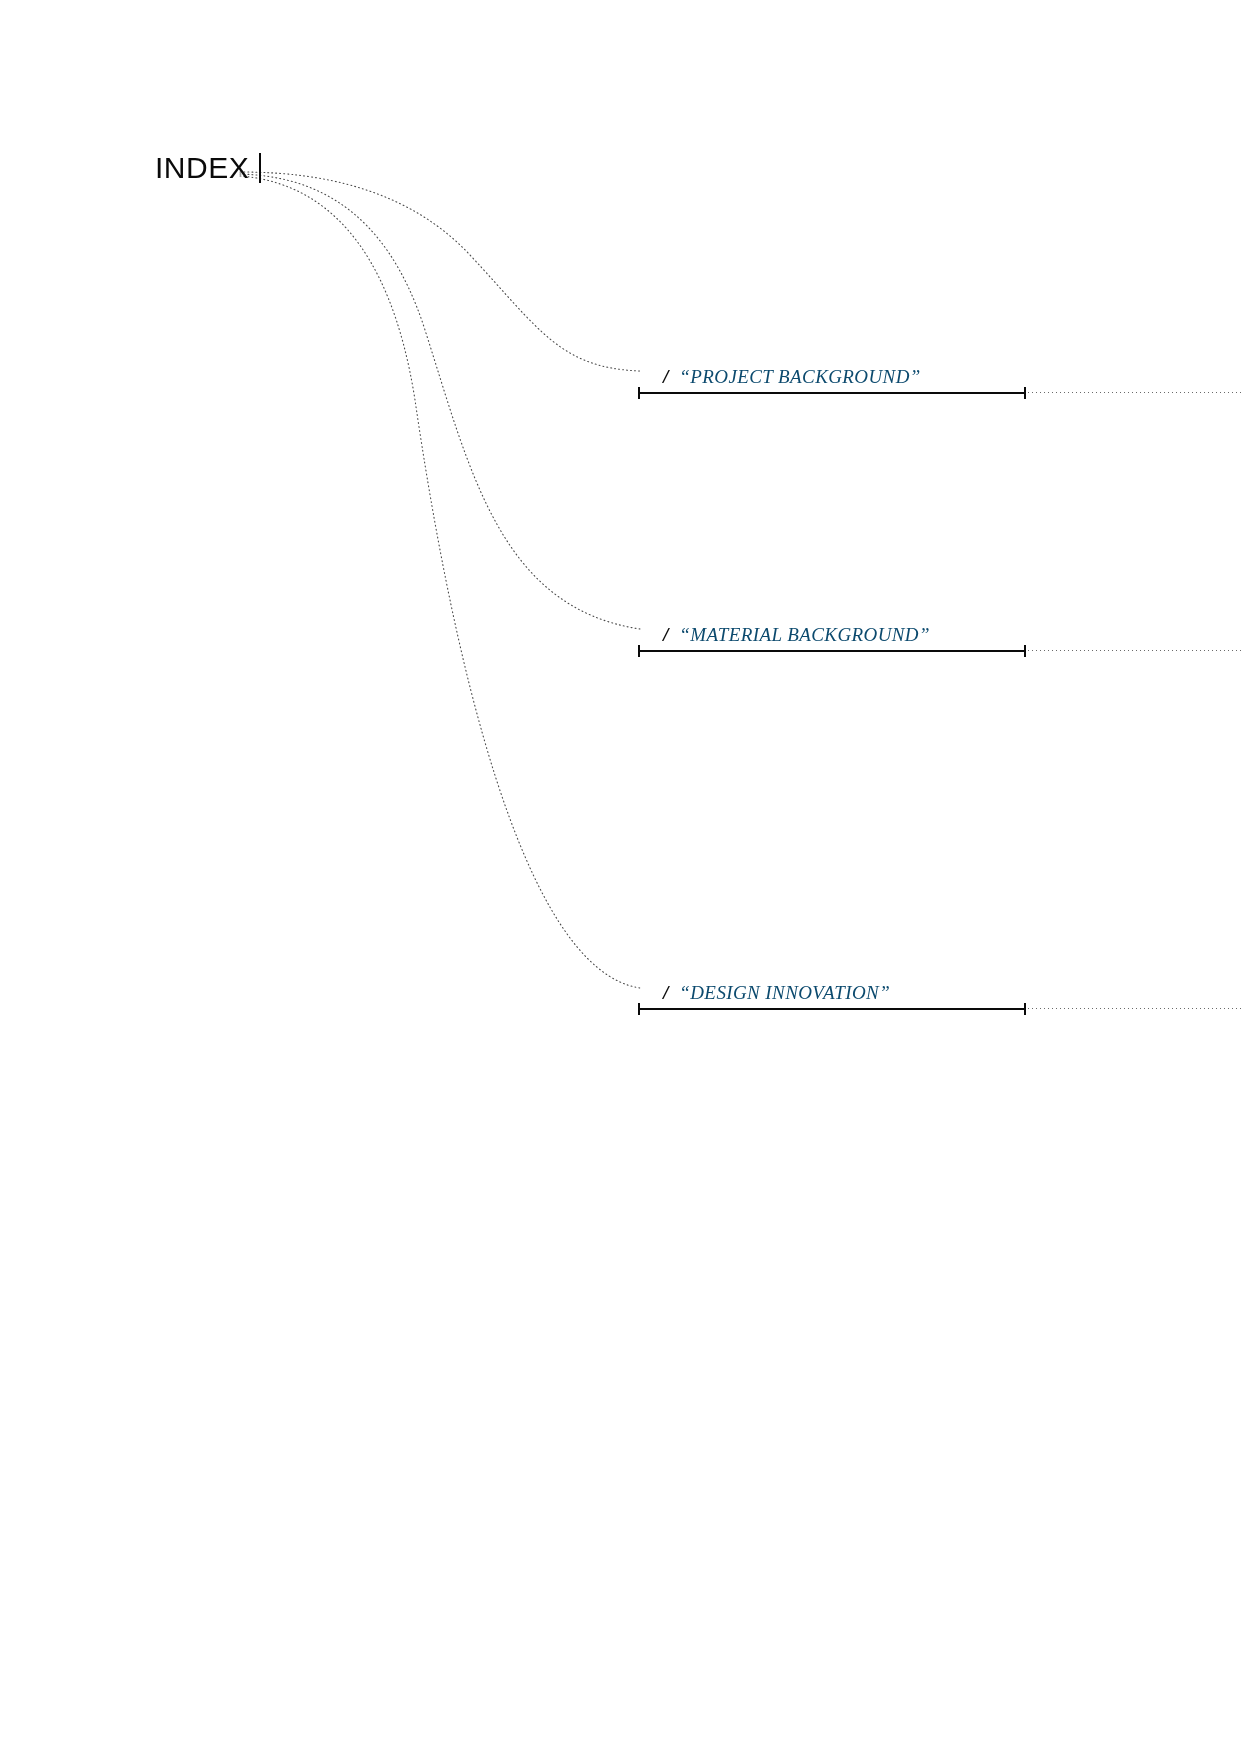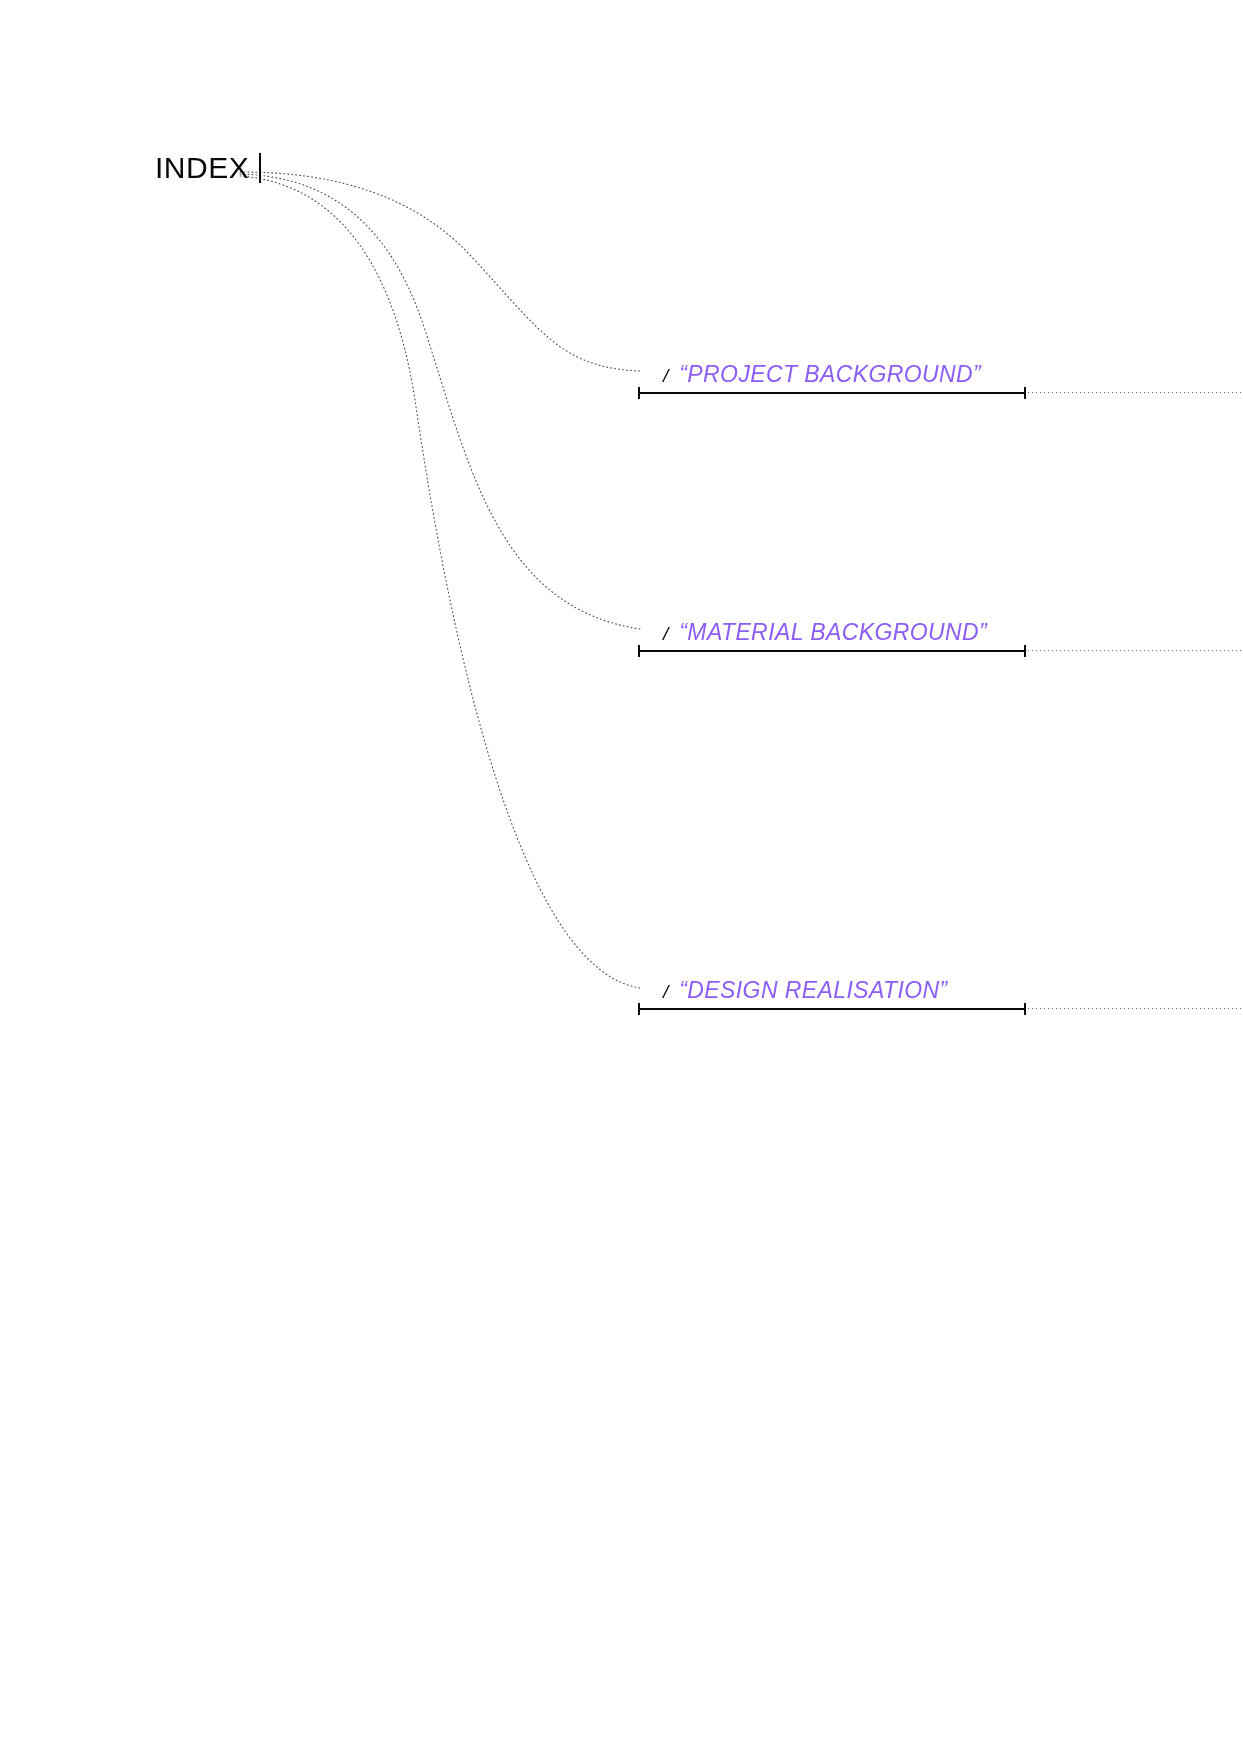--- a/index.html
+++ b/index.html
@@ -68,26 +68,26 @@
   }
   .entry-slash {
     font-family: "Liberation Sans", sans-serif;
     font-style: italic;
     font-size: 19px;
     font-weight: 400;
     color: #0a0a0a;
     margin-right: 11px;
   }
   .entry-title {
-    font-family: Liberation Sans, sans-serif;
+    font-family: Liberation Serif, serif;
     font-style: italic;
-    font-size: 23px;
+    font-size: 19px;
     font-weight: 400;
     letter-spacing: 0.4px;
-    color: #8b5cf6;
+    color: #0c4a6e;
   }
 
   
   .entry-rule {
     position: absolute;
     left: 0;
     bottom: 0;
     width: 605px;
     height: 14px;
   }
@@ -164,21 +164,21 @@
       <span class="rule-solid"></span>
       <span class="rule-tick-left"></span>
       <span class="rule-tick-right"></span>
       <span class="rule-dotted"></span>
     </div>
   </div>
 
   <div class="entry" style="top:956px;">
     <div class="entry-label">
       <span class="entry-slash">/</span>
-      <span class="entry-title">“DESIGN REALISATION”</span>
+      <span class="entry-title">“DESIGN INNOVATION”</span>
     </div>
     <div class="entry-rule">
       <span class="rule-solid"></span>
       <span class="rule-tick-left"></span>
       <span class="rule-tick-right"></span>
       <span class="rule-dotted"></span>
     </div>
   </div>
 
 </div>

